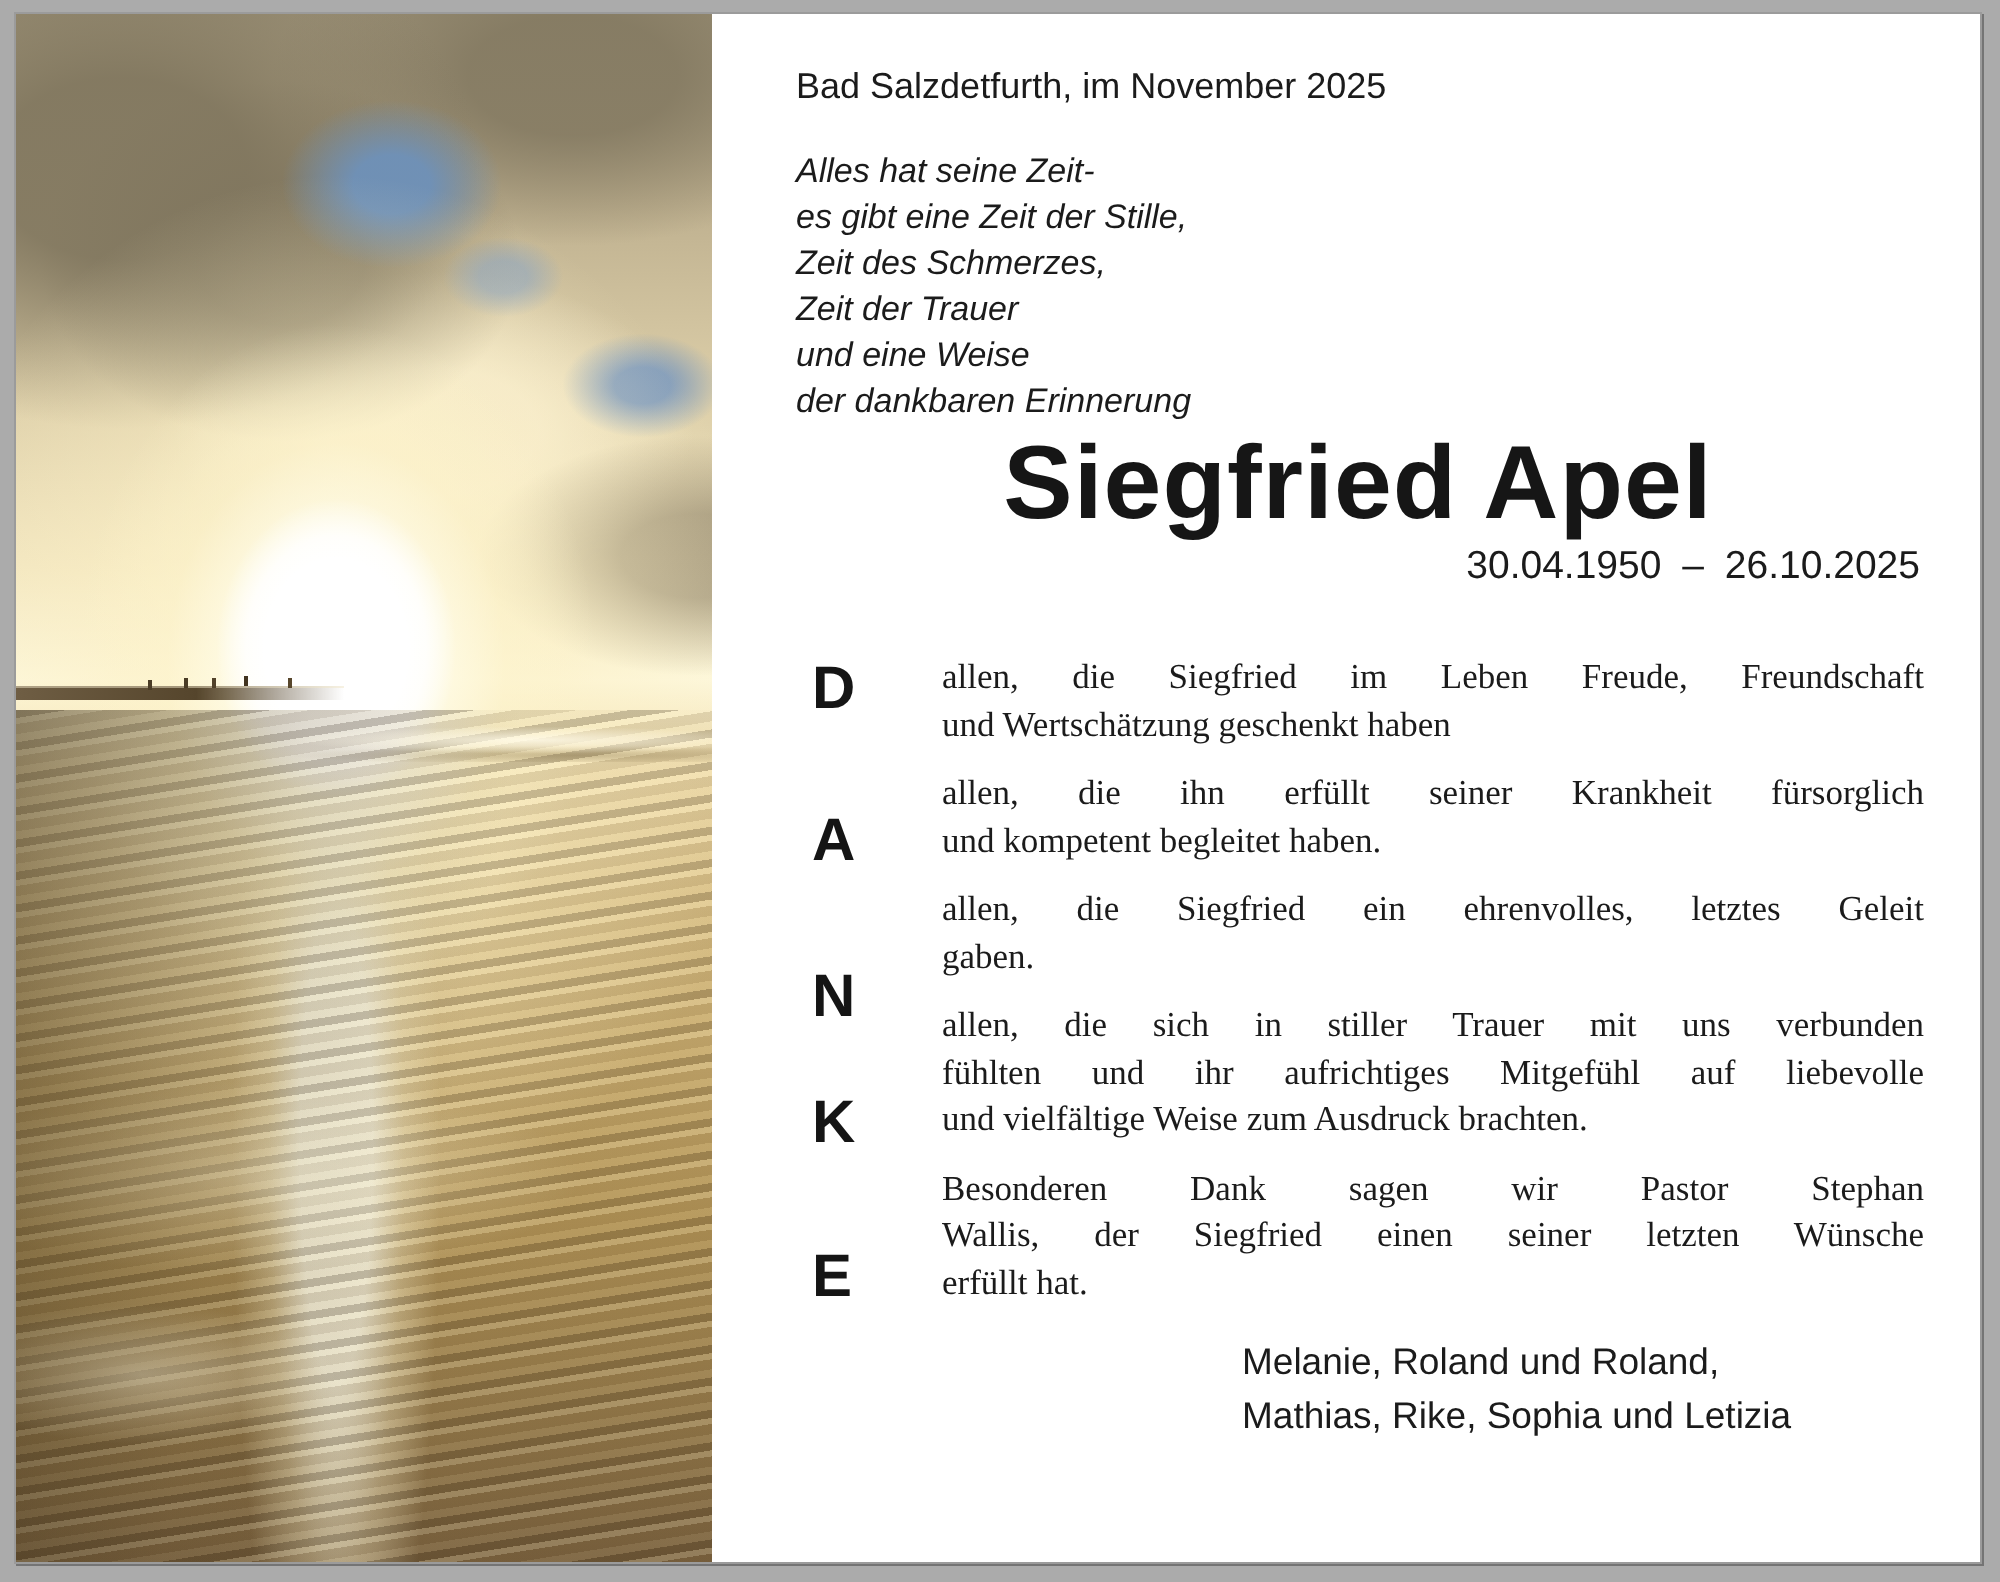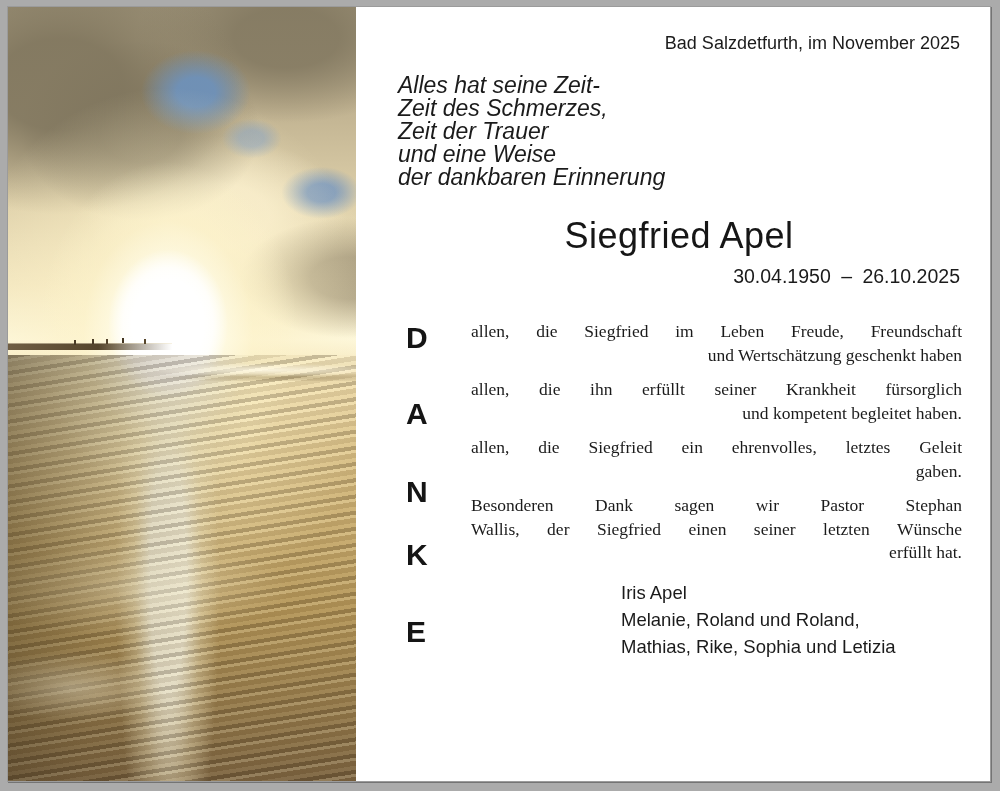--- a/index.html
+++ b/index.html
@@ -83,35 +83,34 @@
     z-index: 3;
   }
   
   .content {
     position: absolute;
     left: 348px; right: 0; top: 0; bottom: 0;
     padding: 24px 30px 0 42px;
     font-size: 17.5px;
   }
   .dateline {
-    text-align: right;
     font-size: 18px;
     line-height: 24px;
   }
   .poem {
     margin-top: 19px;
     font-style: italic;
-    font-size: 23px;
+    font-size: 17px;
     line-height: 23px;
   }
   .name {
-    margin-top: 24px;
+    margin-top: 8px;
     text-align: center;
-    font-size: 36px;
-    font-weight: normal;
+    font-size: 52px;
+    font-weight: bold;
     line-height: 45px;
     letter-spacing: 0.5px;
     color: #161616;
   }
   .dates {
     margin-top: 6px;
     text-align: right;
     font-size: 19.5px;
     line-height: 24px;
     word-spacing: 5px;
@@ -142,21 +141,21 @@
     font-family: Liberation Serif, serif;
   }
   .tpara:last-of-type { margin-bottom: 0; }
   .jline {
     display: block;
     text-align: justify;
     text-align-last: justify;
   }
   .lline {
     display: block;
-    text-align: right;
+    text-align: left;
   }
   .closing {
     margin-top: 14px;
     margin-left: 223px;
     font-size: 18.5px;
     line-height: 27px;
   }
 </style>
 </head>
 <body>
@@ -168,20 +167,21 @@
       <div class="beach-strip"></div>
       <div class="beach-figures"></div>
     </div>
 
     <div class="content">
 
       <div class="dateline">Bad Salzdetfurth, im November 2025</div>
 
       <div class="poem">
         <div class="poem-line">Alles hat seine Zeit-</div>
+        <div class="poem-line">es gibt eine Zeit der Stille,</div>
         <div class="poem-line">Zeit des Schmerzes,</div>
         <div class="poem-line">Zeit der Trauer</div>
         <div class="poem-line">und eine Weise</div>
         <div class="poem-line">der dankbaren Erinnerung</div>
       </div>
 
       <h1 class="name">Siegfried Apel</h1>
 
       <div class="dates">30.04.1950 – 26.10.2025</div>
 
@@ -201,30 +201,34 @@
         <p class="tpara">
           <span class="jline">allen, die ihn erfüllt seiner Krankheit fürsorglich</span>
           <span class="lline">und kompetent begleitet haben.</span>
         </p>
 
         <p class="tpara">
           <span class="jline">allen, die Siegfried ein ehrenvolles, letztes Geleit</span>
           <span class="lline">gaben.</span>
         </p>
 
+        <p class="tpara">
+          <span class="jline">allen, die sich in stiller Trauer mit uns verbunden</span>
+          <span class="jline">fühlten und ihr aufrichtiges Mitgefühl auf liebevolle</span>
+          <span class="lline">und vielfältige Weise zum Ausdruck brachten.</span>
+        </p>
 
         <p class="tpara">
           <span class="jline">Besonderen Dank sagen wir Pastor Stephan</span>
           <span class="jline">Wallis, der Siegfried einen seiner letzten Wünsche</span>
           <span class="lline">erfüllt hat.</span>
         </p>
 
       </div>
 
       <div class="closing">
-        <div class="closing-line">Iris Apel</div>
         <div class="closing-line">Melanie, Roland und Roland,</div>
         <div class="closing-line">Mathias, Rike, Sophia und Letizia</div>
       </div>
 
     </div>
   </div>
 </div>
 
 </body></html>

